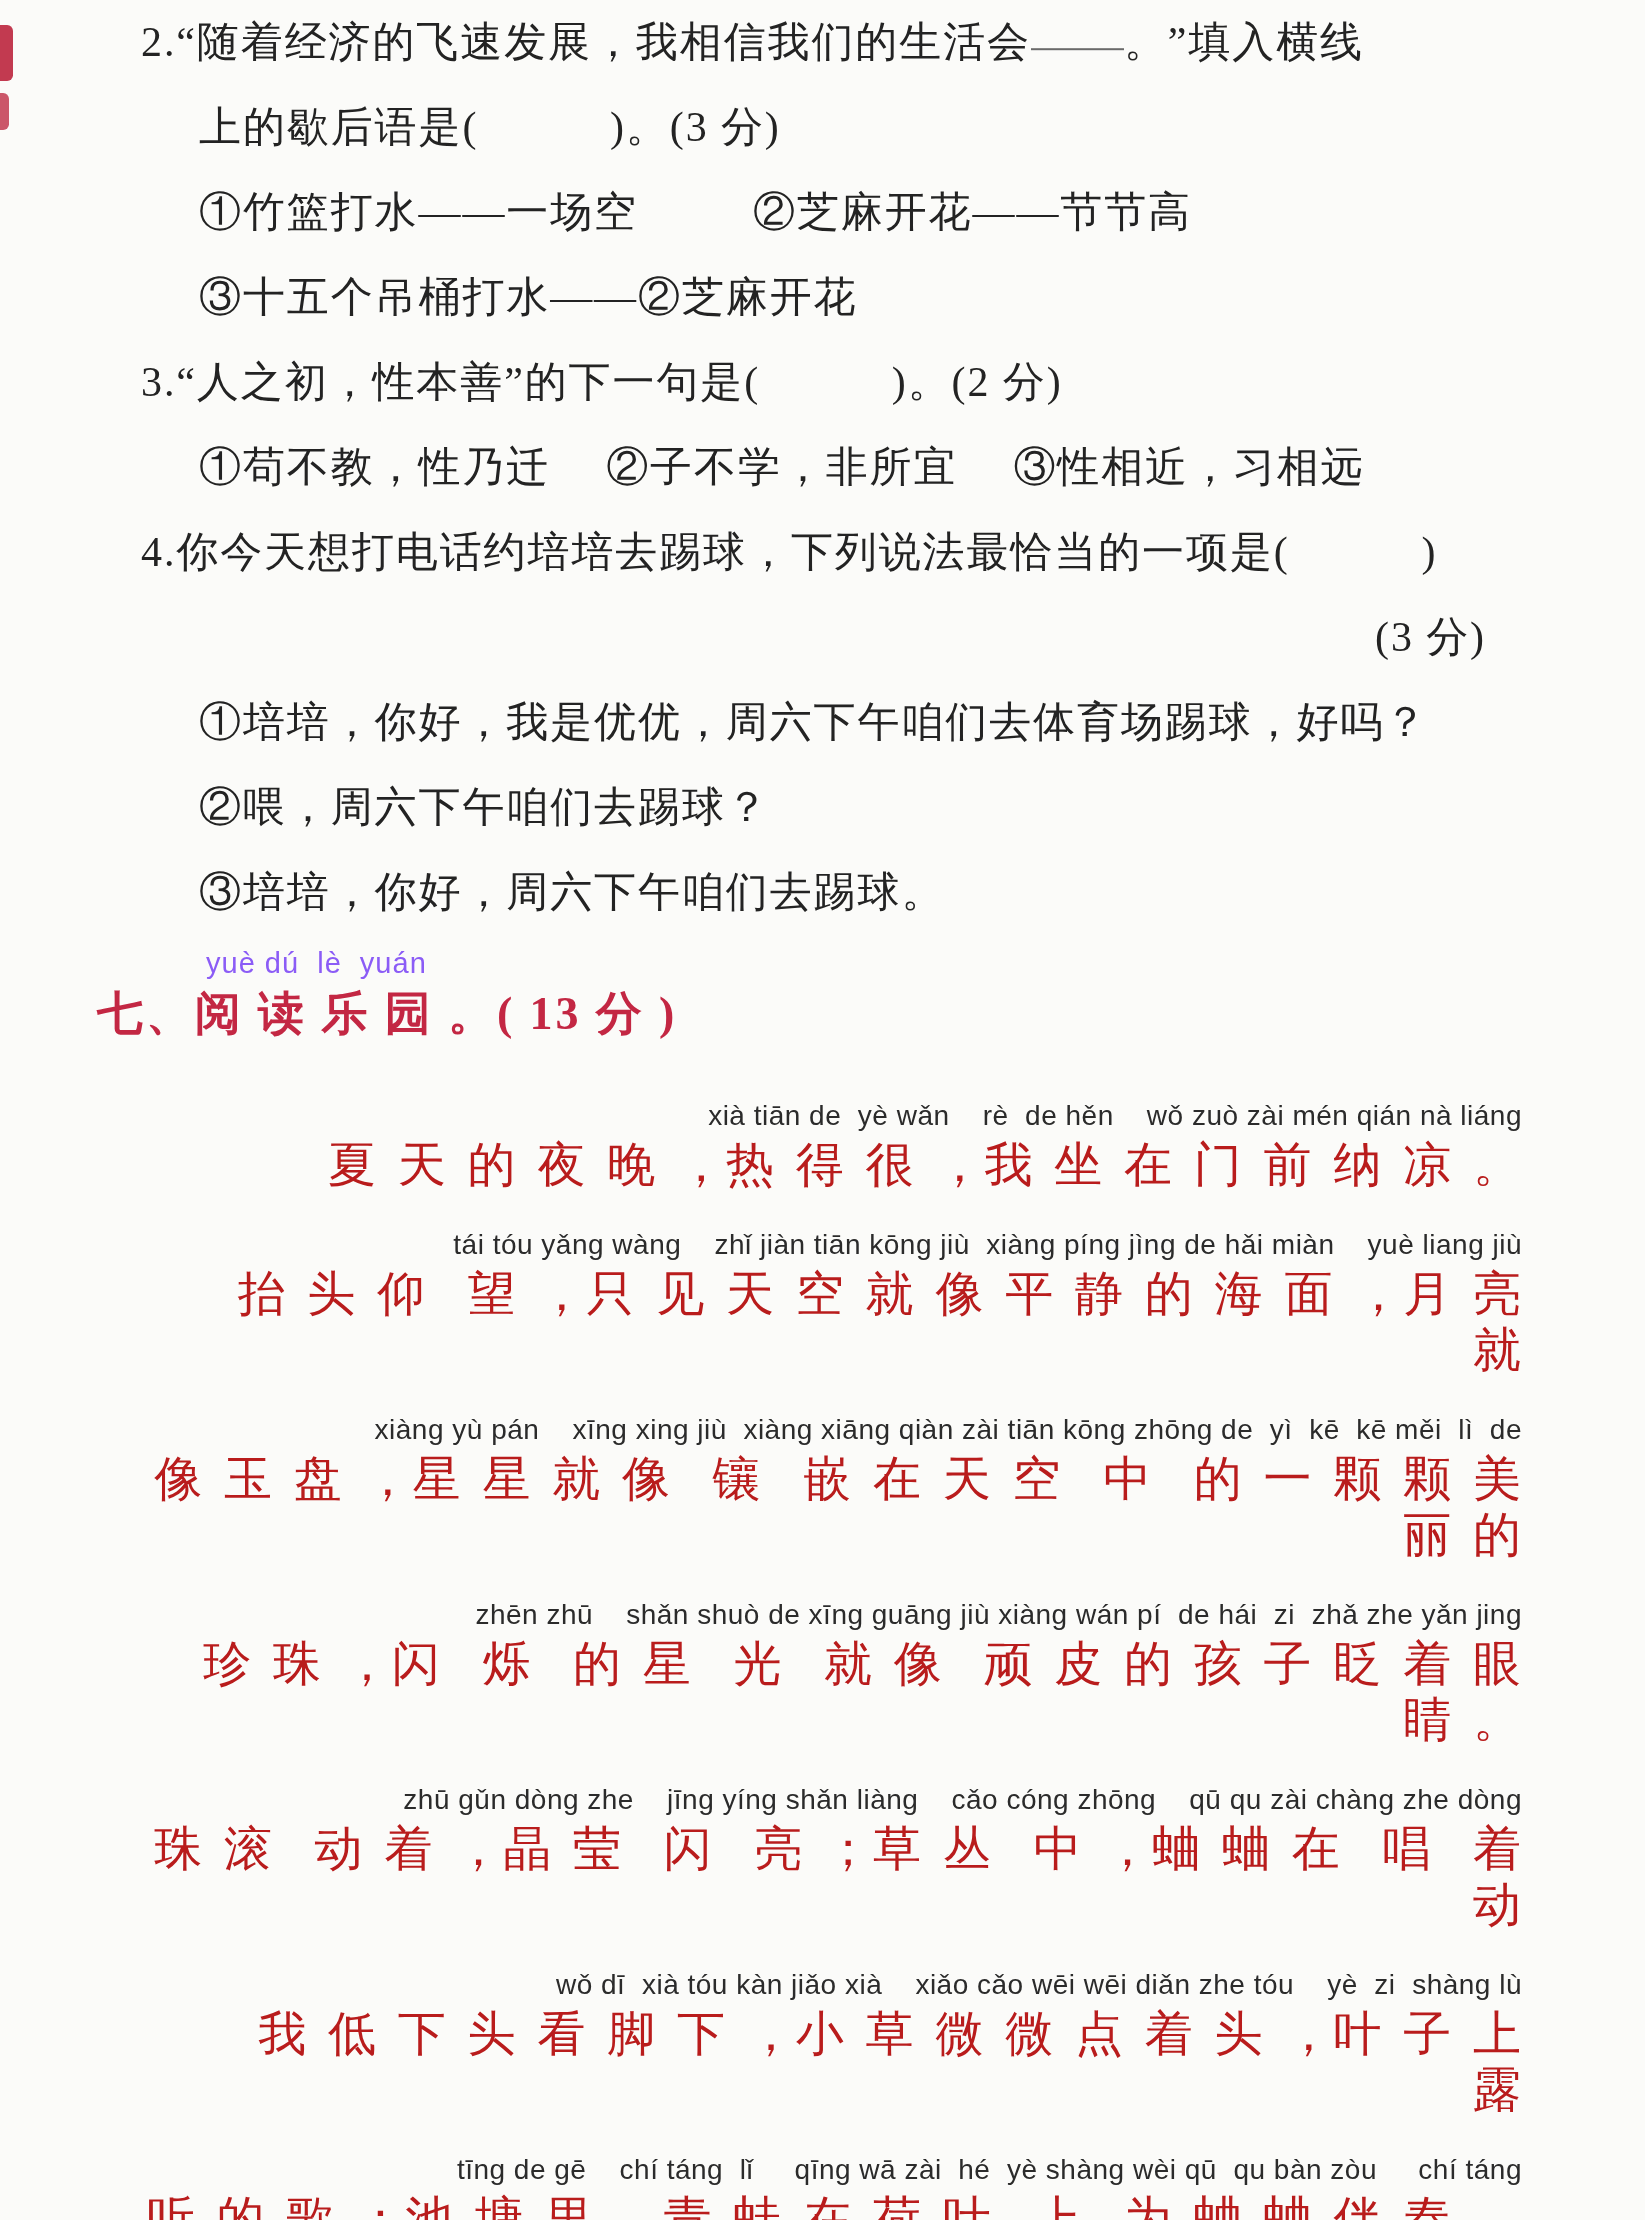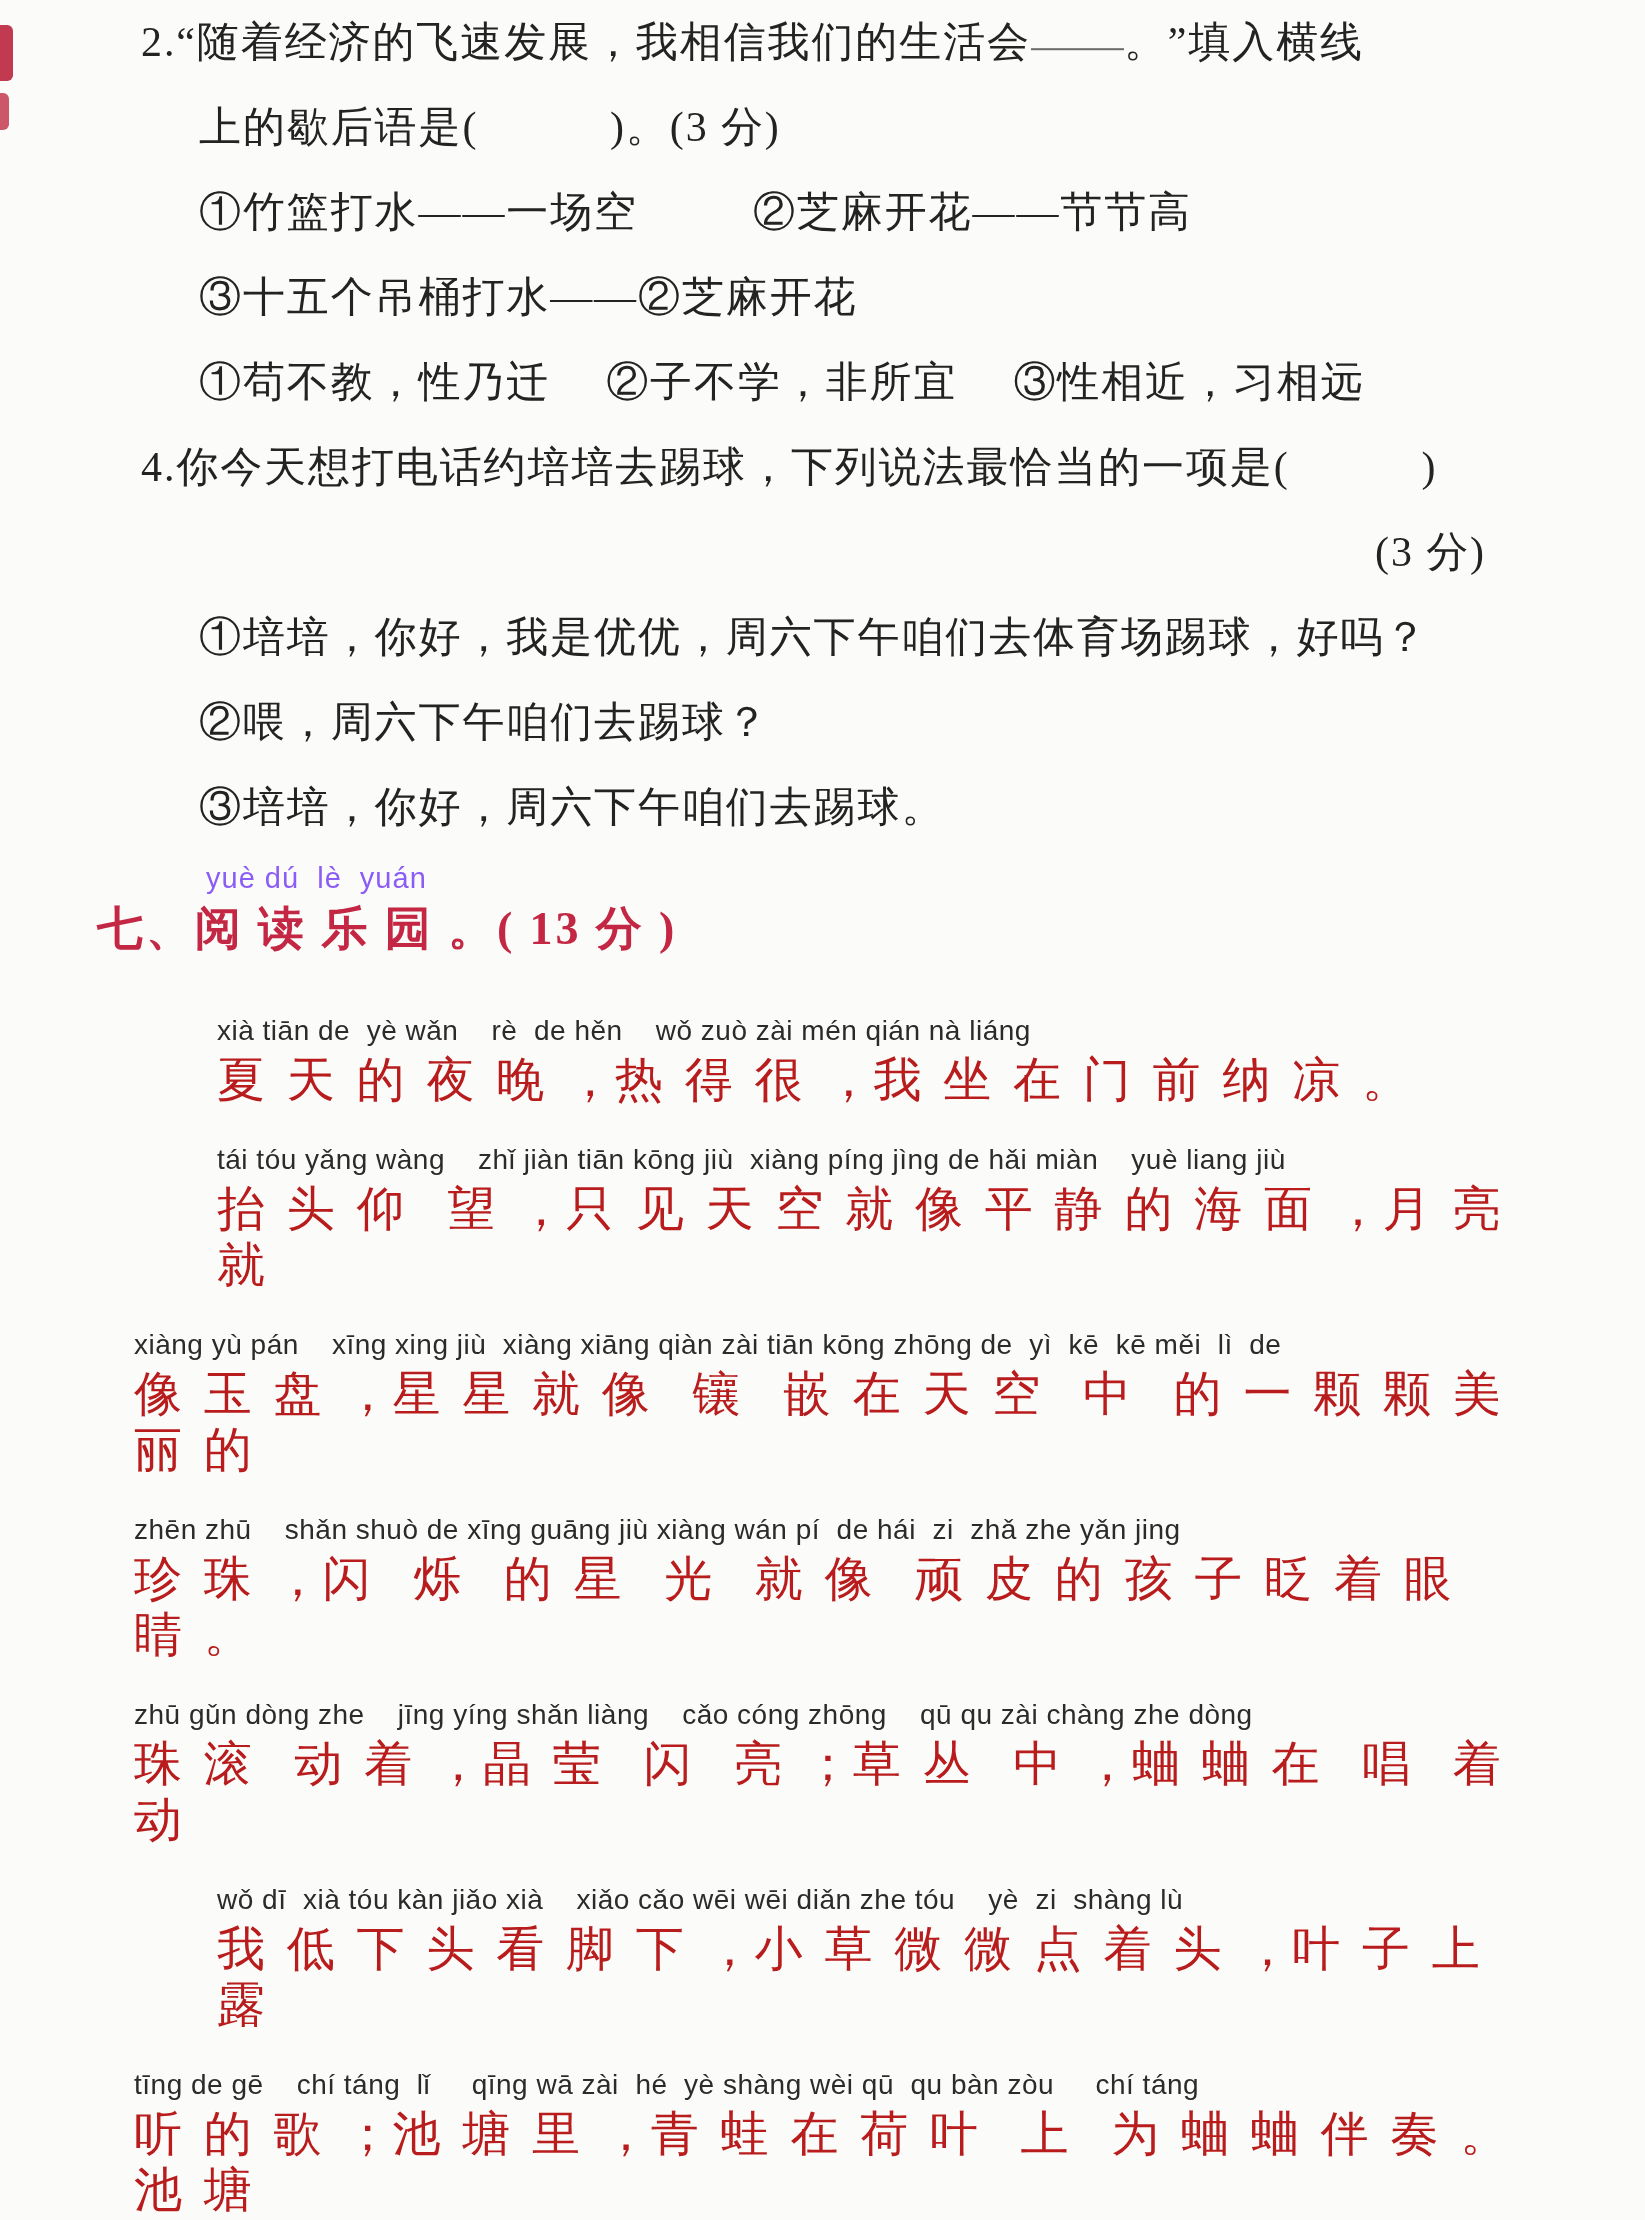--- a/index.html
+++ b/index.html
@@ -36,21 +36,21 @@
     font-family:"Liberation Sans", sans-serif;
     font-size:29px;line-height:41px;letter-spacing:1px;
     margin-left:109px;white-space:pre-wrap;
   }
   .sec-title{
     font-size:46px;line-height:60px;font-weight:bold;
     letter-spacing:2.9px;white-space:pre-wrap;
   }
 
   .passage{margin-top:50px;margin-left:134px;margin-right:124px;}
-  .p-line{margin-bottom:30px;}
+  .p-line{margin-bottom:30px;text-align:right;}
   .p-line.indent{margin-left:83px;}
   .py{
     font-family:"Liberation Sans", sans-serif;
     font-size:28px;line-height:43px;color:#2b2b2b;
     letter-spacing:0.5px;white-space:pre-wrap;
   }
   .zh{
     font-size:48px;line-height:56px;color:#b91c1c;
     word-spacing:7.8px;letter-spacing:1px;white-space:pre-wrap;
   }
@@ -66,20 +66,21 @@
 <div class="page">
 
   <div class="scan-mark m1" style="background: rgb(194, 58, 80);"></div>
   <div class="scan-mark m2" style="background: rgb(194, 58, 80);"></div>
 
   <div class="q-line ml-num"><span>2.“随着经济的飞速发展，我相信我们的生活会</span><span class="blank"></span><span>。”填入横线</span></div>
   <div class="q-line ml-opt">上的歇后语是(　　　)。(3 分)</div>
   <div class="q-line ml-opt opts"><span class="gap-lg">①竹篮打水——一场空</span><span>②芝麻开花——节节高</span></div>
   <div class="q-line ml-opt">③十五个吊桶打水——②芝麻开花</div>
 
+  <div class="q-line ml-num">3.“人之初，性本善”的下一句是(　　　)。(2 分)</div>
   <div class="q-line ml-opt opts"><span class="gap-md">①苟不教，性乃迁</span><span class="gap-md">②子不学，非所宜</span><span>③性相近，习相远</span></div>
 
   <div class="q-line ml-num">4.你今天想打电话约培培去踢球，下列说法最恰当的一项是(　　　)</div>
   <div class="q-line right">(3 分)</div>
   <div class="q-line ml-opt">①培培，你好，我是优优，周六下午咱们去体育场踢球，好吗？</div>
   <div class="q-line ml-opt">②喂，周六下午咱们去踢球？</div>
   <div class="q-line ml-opt">③培培，你好，周六下午咱们去踢球。</div>
 
   <div class="sec-header">
     <div class="sec-pinyin" style="color: #8b5cf6;">yuè dú  lè  yuán</div>

